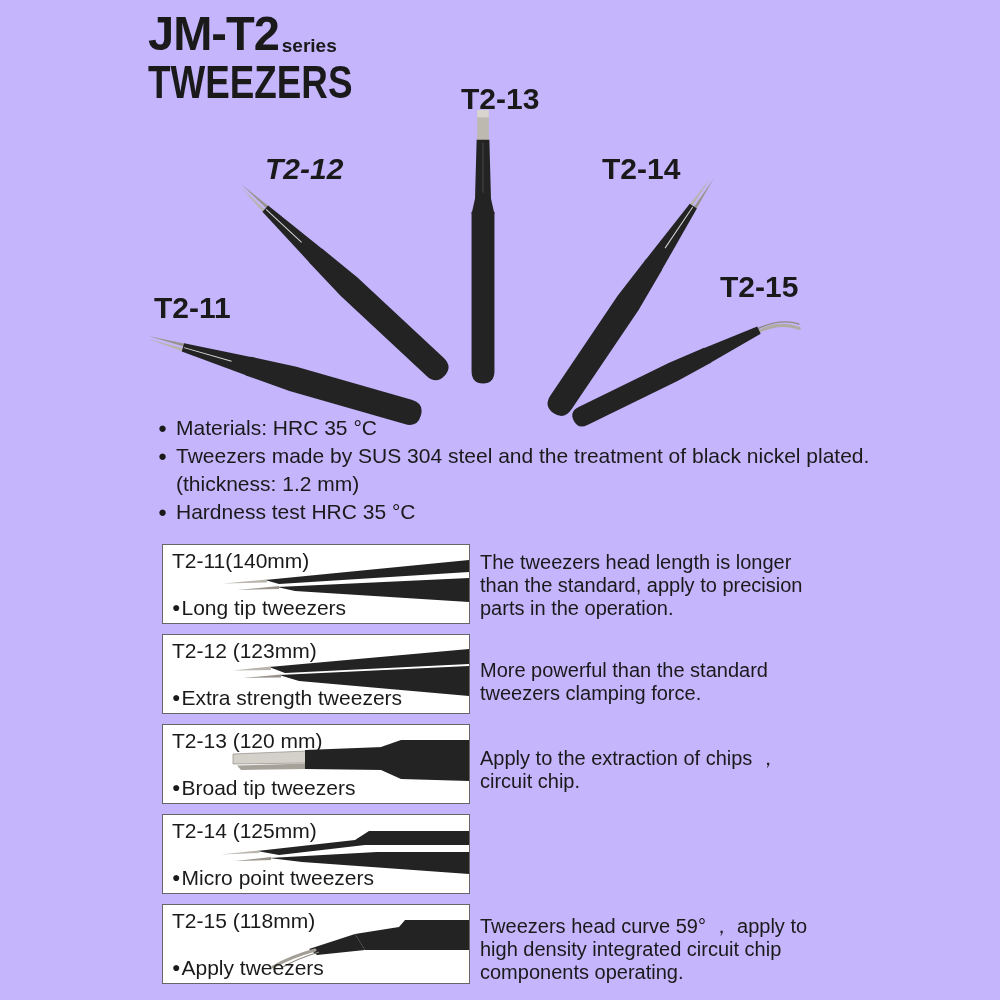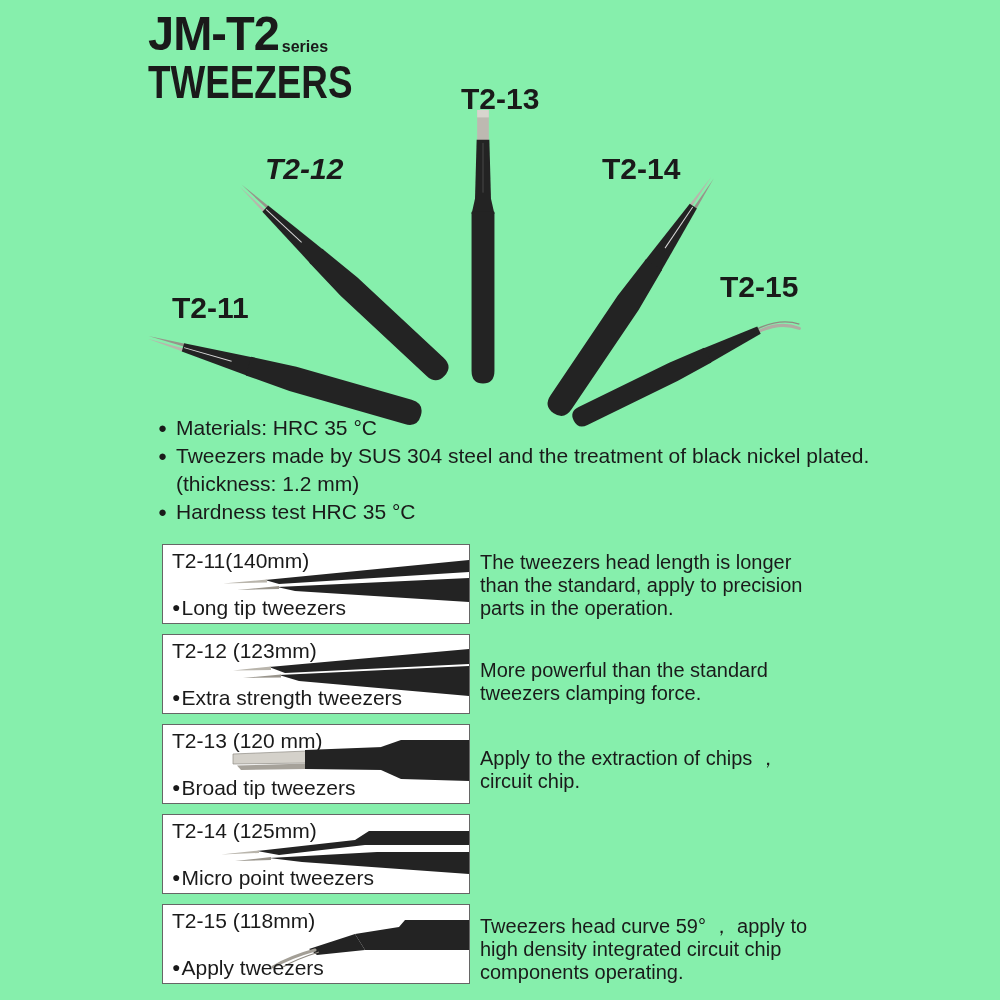--- a/index.html
+++ b/index.html
@@ -1,29 +1,29 @@
 <!DOCTYPE html>
 <html><head>
 <meta charset="utf-8">
 <style>
   html,body{margin:0;padding:0;background:#fff;}
   .page{
-    position:relative;width:1000px;height:1000px;background:#86efac;
+    position:relative;width:1000px;height:1000px;background:#c4b5fd;
     font-family:"Liberation Sans",sans-serif;color:#1a1a1a;overflow:hidden;
   }
   
   .logo{position:absolute;left:148px;top:10px;}
   .logo-line1{display:flex;align-items:flex-end;line-height:1;}
   .logo-main{font-size:47px;font-weight:bold;letter-spacing:-1px;transform:scaleY(1.02);}
-  .logo-series{font-size:16px;font-weight:bold;margin-left:3px;margin-bottom:2px;letter-spacing:0;}
+  .logo-series{font-size:19px;font-weight:bold;margin-left:3px;margin-bottom:2px;letter-spacing:0;}
   .logo-sub{font-size:46px;font-weight:bold;letter-spacing:0px;transform:scaleX(0.80);transform-origin:left;line-height:1;margin-top:2px;}
   
   .fan-svg{position:absolute;left:0;top:0;width:1000px;height:440px;}
   .fan-label{position:absolute;font-size:30px;font-weight:bold;line-height:1;white-space:nowrap;}
-  .lbl-t2-11{left:172px;top:293px;}
+  .lbl-t2-11{left:154px;top:293px;}
   .lbl-t2-12{left:265px;top:154px;font-style:italic;}
   .lbl-t2-13{left:461px;top:84px;}
   .lbl-t2-14{left:602px;top:154px;}
   .lbl-t2-15{left:720px;top:272px;}
   
   .specs{position:absolute;left:158px;top:414px;width:740px;}
   .spec-item{display:flex;font-size:21px;line-height:28px;}
   .spec-marker{width:18px;flex:none;font-size:15px;line-height:28px;}
   
   .rows{position:absolute;left:162px;top:544px;width:700px;}

